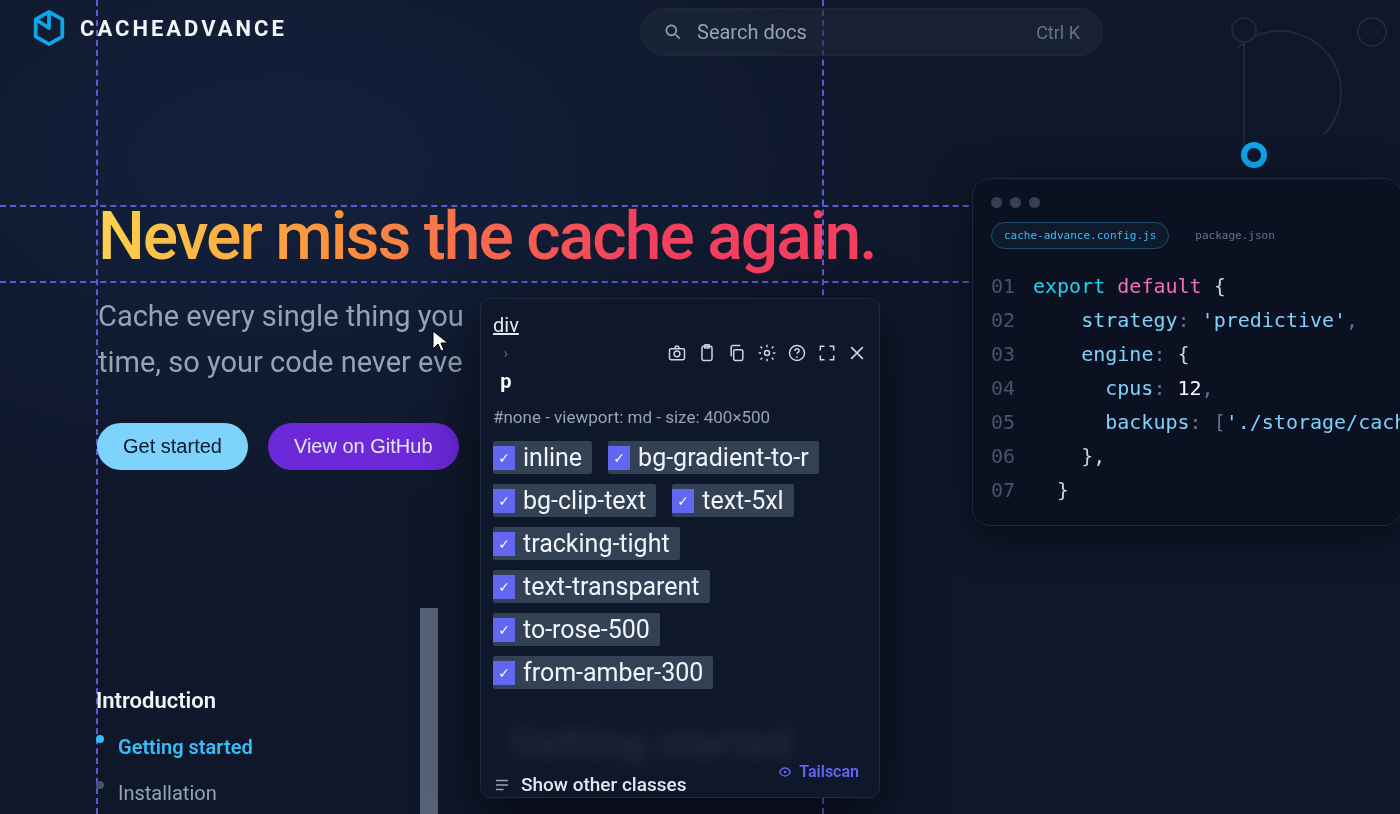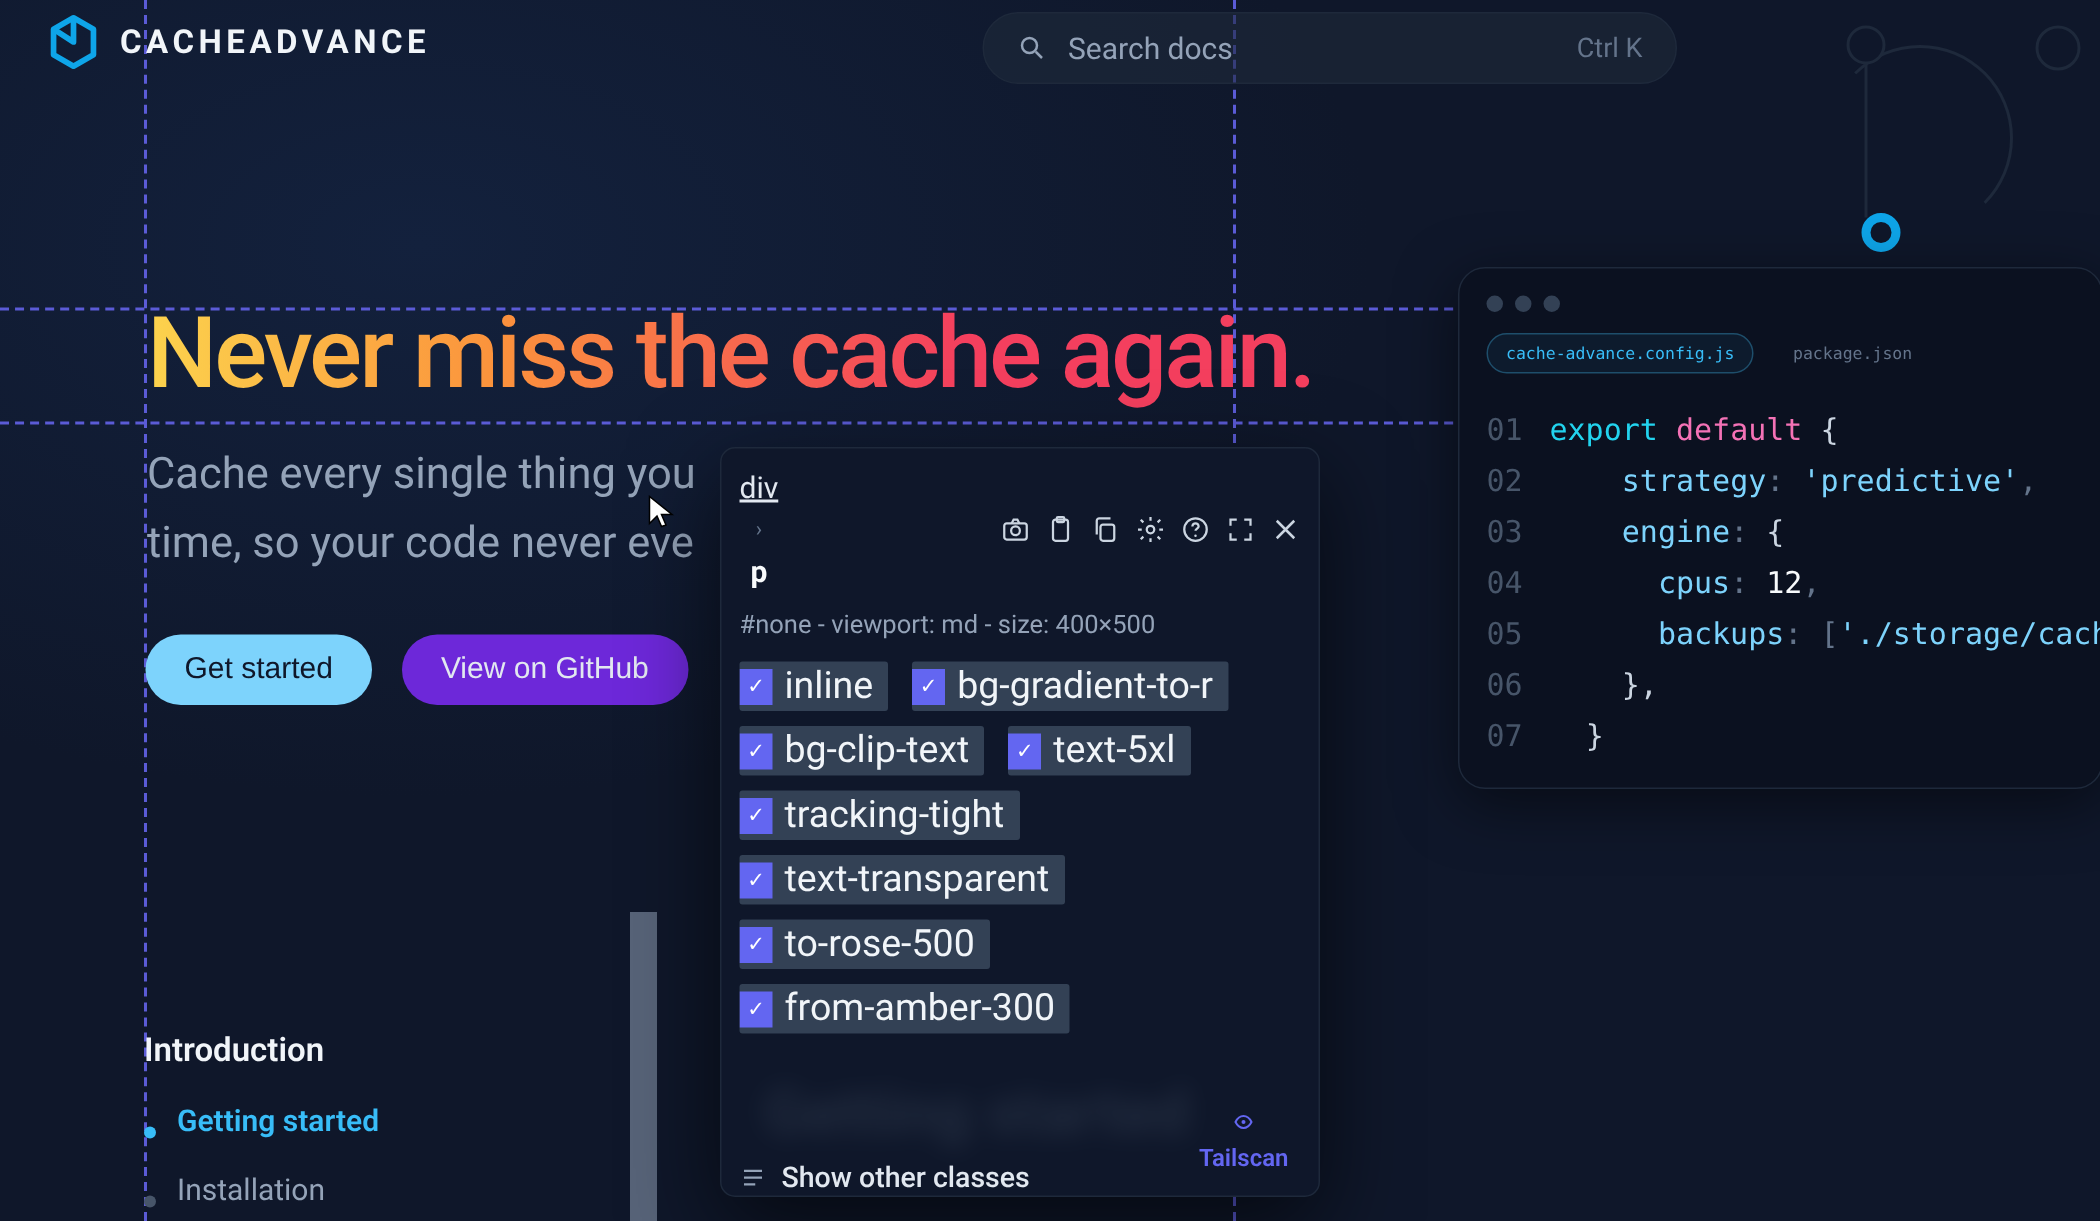--- a/index.html
+++ b/index.html
@@ -27,41 +27,41 @@
   .guide-v1 { left:96px; top:0; height:100%; border-left-width:2px; }
   .guide-v2 { left:822px; top:0; height:100%; border-left-width:2px; }
   .guide-h1 { top:205px; left:0; width:100%; border-top-width:2px; }
   .guide-h2 { top:281px; left:0; width:100%; border-top-width:2px; }
 
   
   .topbar { position:absolute; left:30px; top:9px; display:flex; align-items:center; gap:12px; }
   .logo-icon { width:38px; height:38px; }
   .logo-text { font-weight:700; letter-spacing:3px; font-size:22px; color:#f1f5f9; }
 
-  .searchbar { position:absolute; left:655px; top:8px; width:463px; height:48px; background:rgba(30,41,59,0.6); border:1px solid #1e293b; border-radius:28px; display:flex; align-items:center; padding:0 22px; gap:14px; }
+  .searchbar { position:absolute; left:640px; top:8px; width:463px; height:48px; background:rgba(30,41,59,0.6); border:1px solid #1e293b; border-radius:28px; display:flex; align-items:center; padding:0 22px; gap:14px; }
   .searchbar svg { width:20px; height:20px; flex:none; }
   .searchbar .ph { color:#94a3b8; font-size:20px; flex:1; }
   .searchbar .kbd { color:#64748b; font-size:18px; }
 
   
   .hero { position:absolute; left:98px; top:198px; }
   .hero-title { font-size:66px; font-weight:500; letter-spacing:-2px;
     background: linear-gradient(90deg,#fcd34d 0%, #fb923c 30%, #f43f5e 70%, #f43f5e 100%);
     -webkit-background-clip:text; background-clip:text; color:transparent; display:inline-block; }
   .hero-sub { margin-top:18px; font-size:29px; color:#94a3b8; font-weight:400; max-width:760px; line-height:1.6; }
 
   .cta-row { position:absolute; left:97px; top:423px; display:flex; gap:20px; }
   .btn { border-radius:26px; padding:12px 26px; font-size:20px; font-weight:500; border:none; cursor:pointer; }
   .btn-primary { background:#7dd3fc; color:#0f172a; }
   .btn-secondary { background:#6d28d9; color:#e2e8f0; }
 
   
   .nav-block { position:absolute; left:96px; top:688px; }
   .nav-head { font-size:22px; font-weight:600; color:#f1f5f9; margin-bottom:18px; }
-  .nav-item { display:flex; align-items:flex-end; gap:14px; font-size:20px; margin-top:22px; }
+  .nav-item { display:flex; align-items:flex-start; gap:14px; font-size:20px; margin-top:22px; }
   .nav-dot { width:8px; height:8px; border-radius:50%; }
   .nav-active { color:#38bdf8; font-weight:600; }
   .nav-active .nav-dot { background:#38bdf8; }
   .nav-plain { color:#94a3b8; }
   .nav-plain .nav-dot { background:#475569; }
 
   .vscroll { position:absolute; left:420px; top:608px; width:18px; height:206px; background:rgba(148,163,184,0.55); }
   .vscroll::before { content:""; position:absolute; top:0; left:2px; width:14px; height:14px; }
 
   
@@ -94,21 +94,21 @@
   .insp-tools svg { width:20px; height:20px; cursor:pointer; }
   .insp-meta { margin-top:14px; color:#94a3b8; font-size:17px; }
   .class-chips { margin-top:14px; display:flex; flex-wrap:wrap; gap:10px 16px; }
   .chip { display:inline-flex; align-items:center; background:#334155; border-radius:2px; overflow:hidden; }
   .chip .cb { width:22px; height:24px; background:#6366f1; display:flex; align-items:center; justify-content:center; color:#fff; font-size:14px; }
   .chip .txt { padding:2px 10px 2px 8px; color:#f1f5f9; font-size:25px; }
   .show-row { margin-top:84px; display:flex; gap:10px; align-items:center; color:#e2e8f0; font-size:19px; font-weight:500; }
   .show-row svg { width:18px; height:18px; color:#94a3b8; }
   .nc-label { margin-top:20px; font-size:16px; color:#cbd5e1; font-weight:500; }
   .nc-input { margin-top:8px; width:356px; height:34px; background:#334155; border-radius:4px; border:none; }
-  .badge { position:absolute; right:20px; bottom:16px; display:flex; align-items:center; gap:6px; color:#6366f1; font-size:16px; font-weight:600;flex-direction:column; }
+  .badge { position:absolute; right:20px; bottom:16px; display:flex; align-items:center; gap:6px; color:#6366f1; font-size:16px; font-weight:600; }
   .blurred-gs { position:absolute; left:28px; bottom:30px; font-size:42px; font-weight:700; color:#475569; filter:blur(8px); opacity:0.35; }
   .cursor { position:absolute; left:432px; top:330px; color:#fff; font-size:18px; }
 </style>
 </head>
 <body>
 
 <div class="deco-curve"></div>
 <div class="deco-line-v"></div>
 <div class="deco-circle deco-a"></div>
 <div class="deco-circle deco-b"></div>

